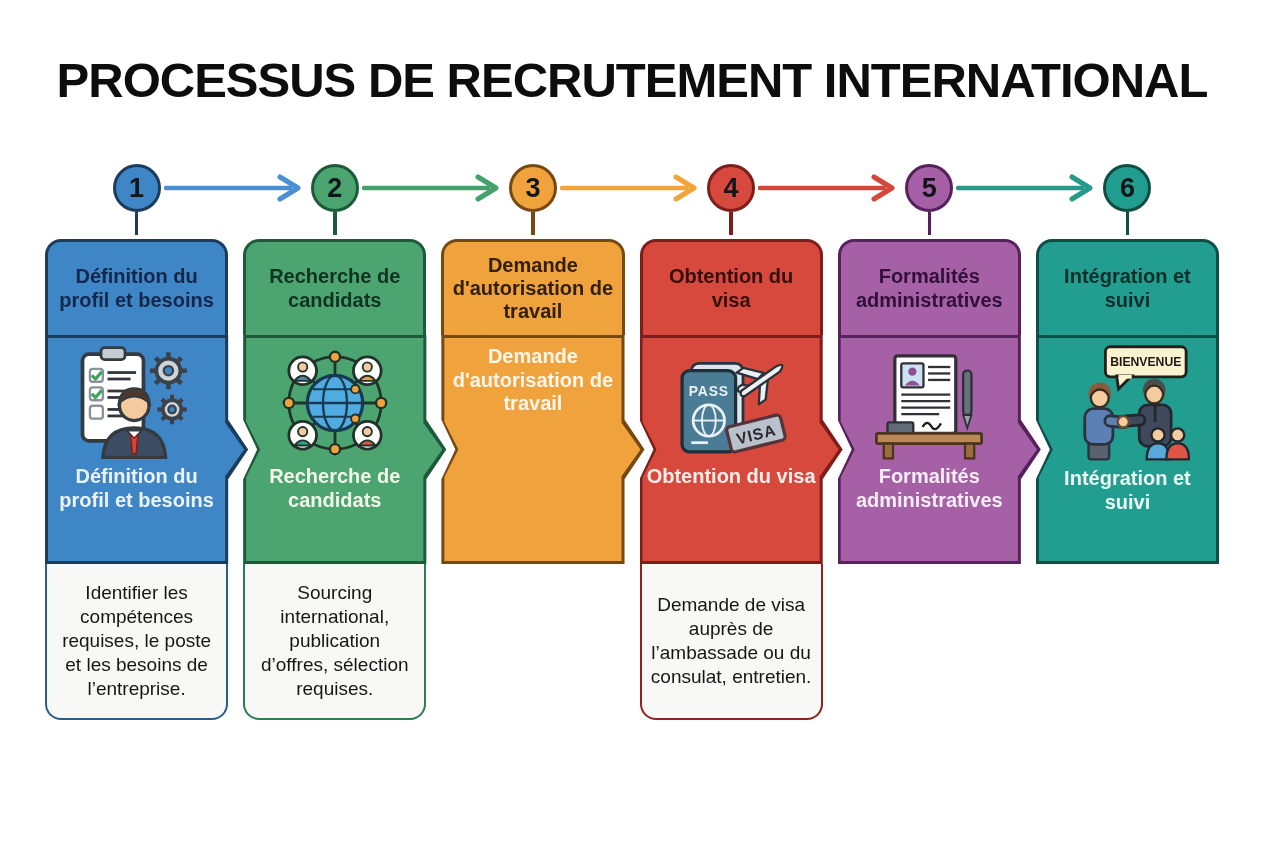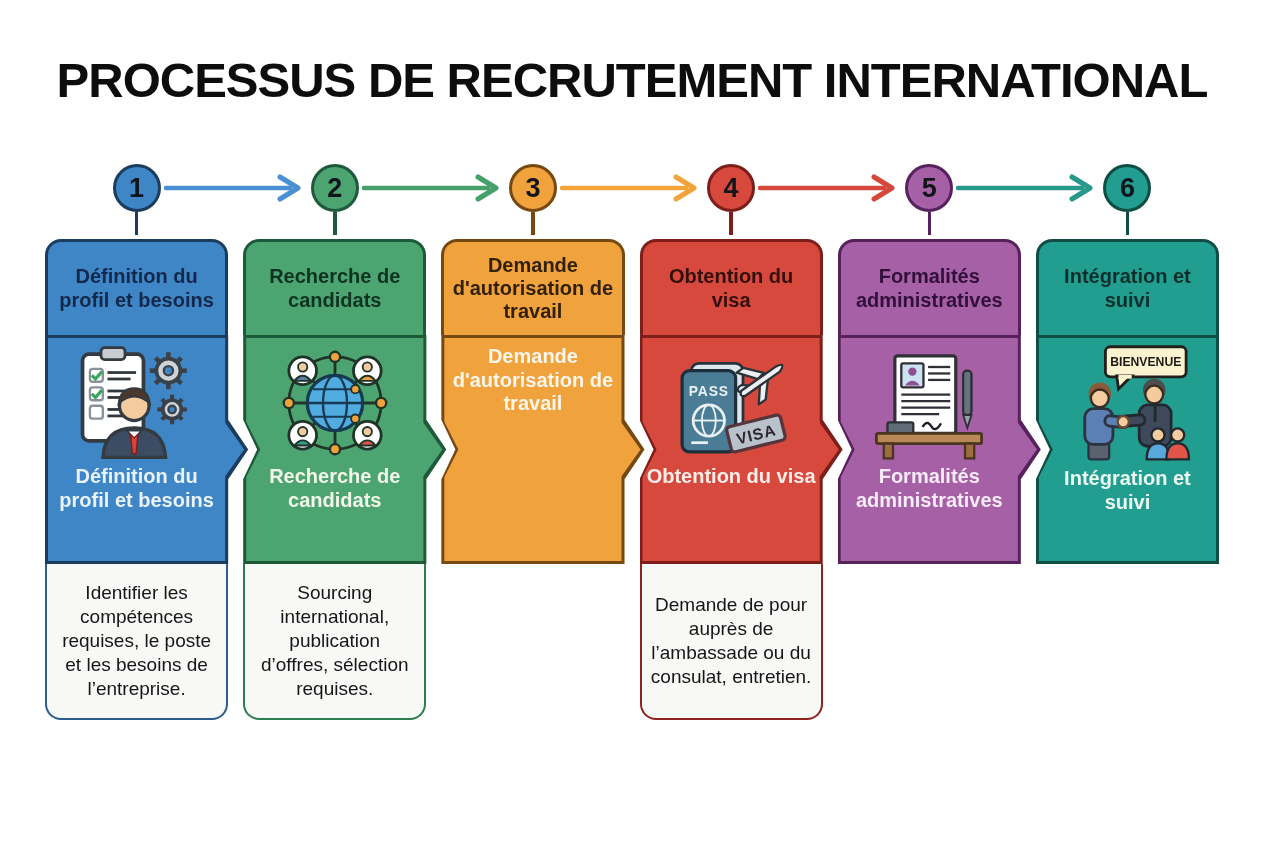--- a/index.html
+++ b/index.html
@@ -265,21 +265,21 @@
               </g>
               <g transform="rotate(-14 92 98)">
                 <rect x="62" y="84" width="60" height="28" rx="4" fill="#B9C2CA" stroke="#55343C" stroke-width="3.5"></rect>
                 <text x="92" y="105" text-anchor="middle" font-size="17" font-weight="bold" fill="#2E2730" letter-spacing="1">VISA</text>
               </g>
             </svg>
           </div>
           <div class="body-label">Obtention du visa</div>
         </div>
       </div>
-      <div class="desc">Demande de pour auprès de l’ambassade ou du consulat, entretien.</div>
+      <div class="desc">Demande de visa auprès de l’ambassade ou du consulat, entretien.</div>
     </div>
 
     <div class="col col-mid has-point" style="--c: #A560A6; --dark: #57215C; --db: #5E2563; --ht: #32103A; --lt: #F7ECF7;">
       <div class="header">Formalités administratives</div>
       <div class="body">
         <div class="shape outer"></div>
         <div class="shape inner"></div>
         <div class="body-content">
           <div class="icon-wrap">
             <svg viewBox="0 0 130 130" width="126" height="120">

